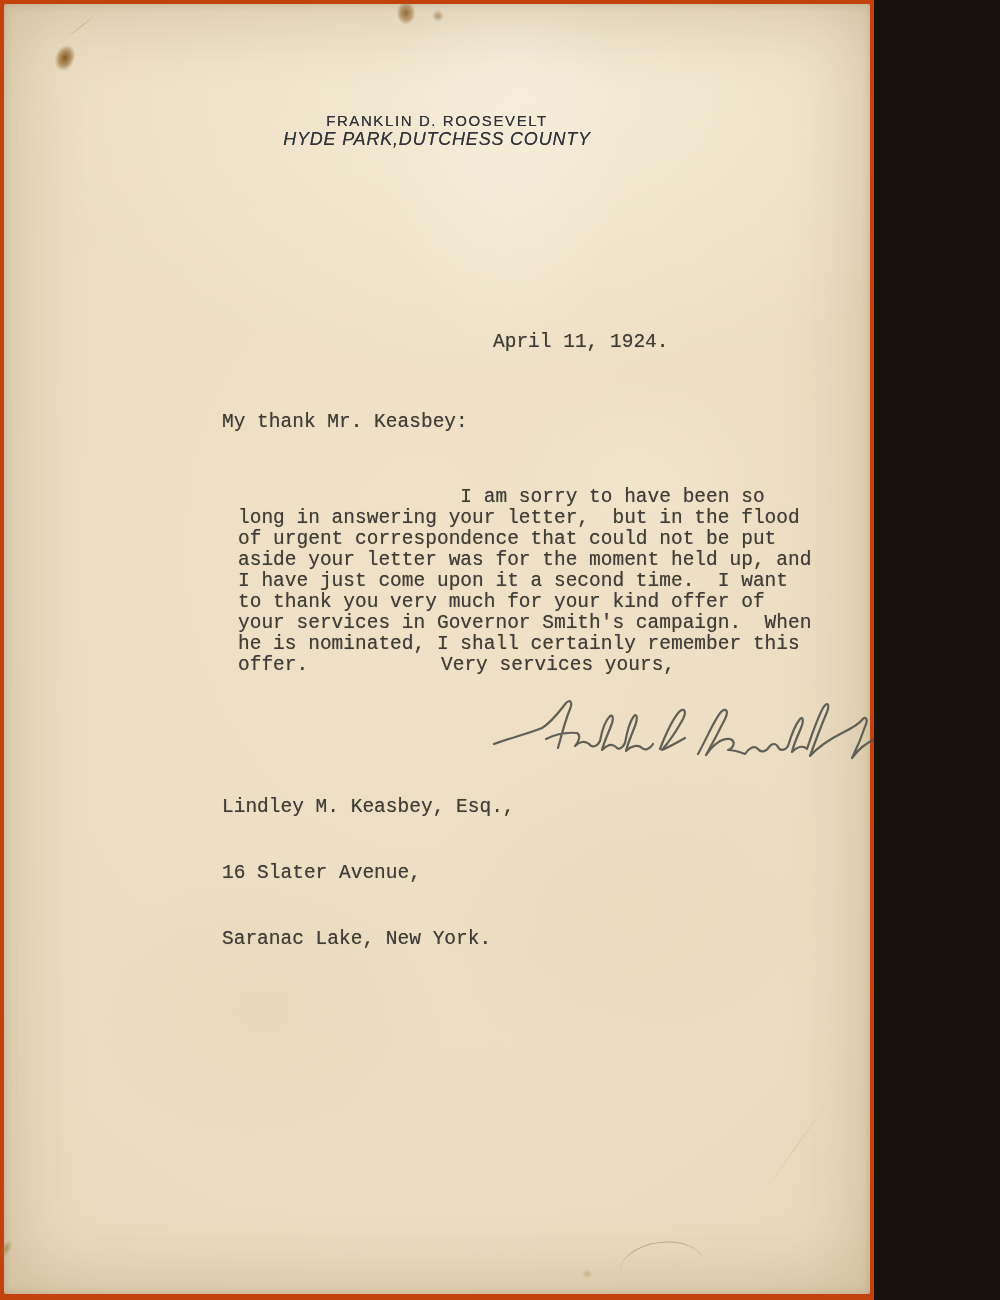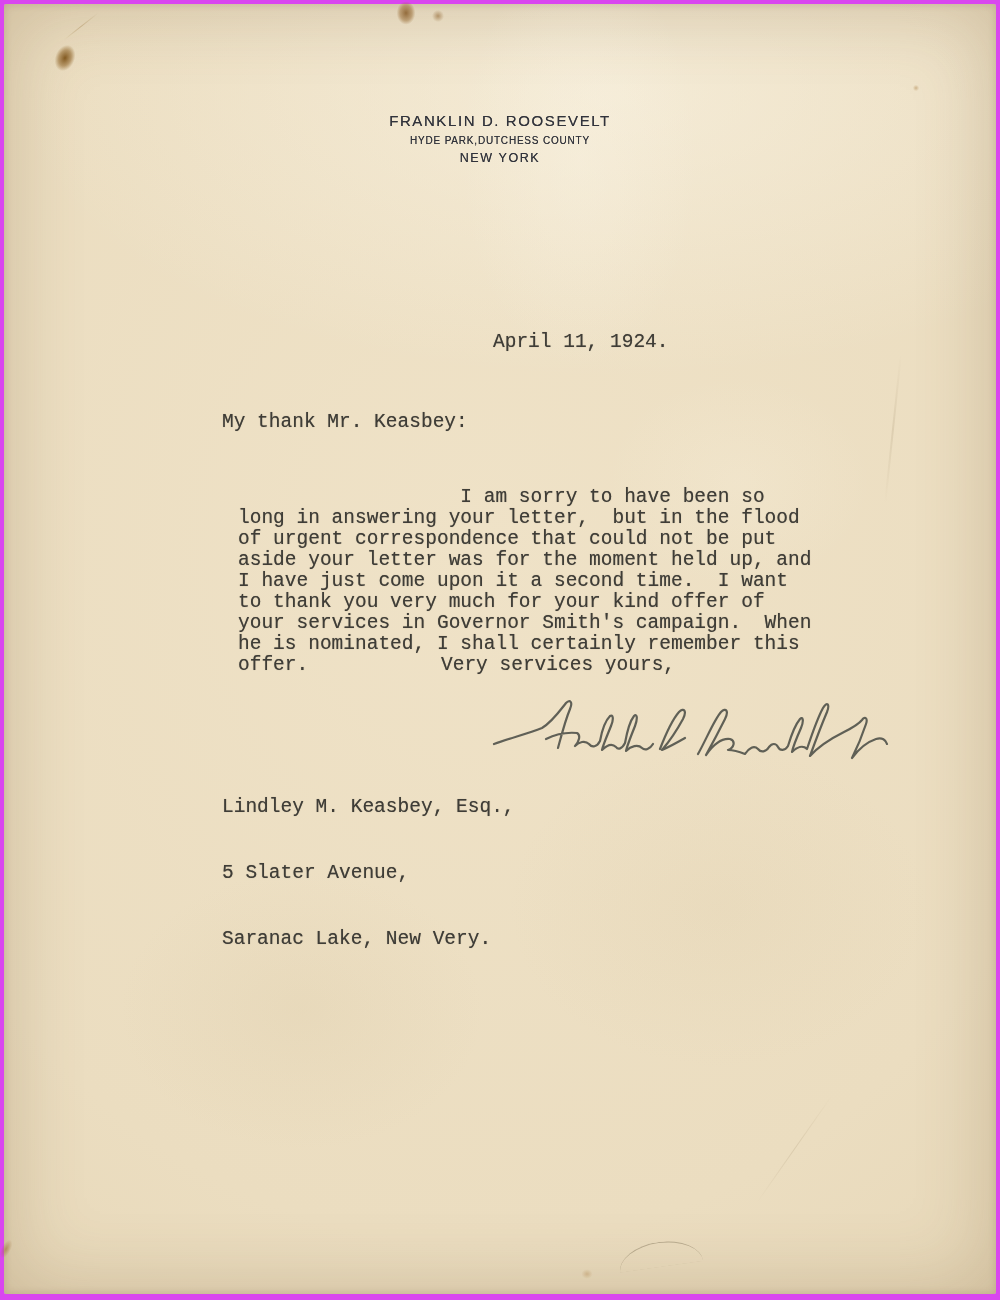--- a/index.html
+++ b/index.html
@@ -1,17 +1,17 @@
 <!DOCTYPE html>
 <html><head>
 <meta charset="utf-8">
 <style>
   html,body{margin:0;padding:0;background:#17110b;}
   .scan{
-    position:relative;width:1000px;height:1300px;background:#d946ef;overflow:hidden;
+    position:relative;width:874px;height:1300px;background:#c2410c;overflow:hidden;
     font-family:"Liberation Sans",sans-serif;
   }
   .paper{
     position:absolute;top:4px;left:4px;right:4px;bottom:6px;border-radius:2px;
     background:
       radial-gradient(60% 22% at 61% 7%, rgba(252,247,233,0.50) 0%, rgba(252,247,233,0) 100%),
       radial-gradient(140% 120% at 48% 42%, #efe2c7 0%, #ebddc0 45%, #e4d4b3 74%, #d8c7a2 96%);
     box-shadow: inset 0 0 70px 12px rgba(108,82,38,0.20), inset 0 0 9px rgba(70,50,20,0.18);
   }
   .mottling{
@@ -60,21 +60,21 @@
     left:888px;top:350px;width:2px;height:150px;transform:rotate(6deg);
     background:linear-gradient(180deg, rgba(150,130,95,0), rgba(150,130,95,0.18), rgba(150,130,95,0));
   }
   .crease-bottom-right{
     left:790px;top:1080px;width:1px;height:130px;transform:rotate(35deg);
     background:linear-gradient(180deg, rgba(150,130,95,0), rgba(150,130,95,0.2), rgba(150,130,95,0));
   }
   
   .letterhead{position:absolute;left:0;right:0;top:108px;text-align:center;color:#31333b;}
   .lh1{font-size:15px;letter-spacing:1.6px;text-shadow:0 0 0.4px rgba(49,51,59,0.8);}
-  .lh2{font-size:10px;letter-spacing:0.8px;margin-top:6px;text-shadow:0 0 0.3px rgba(49,51,59,0.8);}
+  .lh2{font-size:18px;letter-spacing:0.8px;text-shadow:0 0 0.3px rgba(49,51,59,0.8);font-style:italic;}
   .lh3{font-size:12.5px;letter-spacing:1.6px;margin-top:5px;text-shadow:0 0 0.3px rgba(49,51,59,0.8);}
   
   .typed{
     position:absolute;font-family:"Liberation Mono","DejaVu Sans Mono",monospace;
     font-size:19.5px;line-height:21px;color:#3f3d37;white-space:pre;
     text-shadow:0 0 0.7px rgba(58,56,50,0.6);
   }
   .sender{left:488px;top:267px;line-height:23px;}
   .date-line{left:489px;top:328px;}
   .salutation{left:218px;top:408px;}
@@ -99,21 +99,20 @@
     <div class="stain stain-dot-right"></div>
     <div class="stain stain-left-edge"></div>
     <div class="stain stain-bottom-center"></div>
     <div class="stain hairline-bottom"></div>
     <div class="stain crease-right"></div>
     <div class="stain crease-bottom-right"></div>
 
     <header class="letterhead">
       <div class="lh1">FRANKLIN D. ROOSEVELT</div>
       <div class="lh2">HYDE PARK,DUTCHESS COUNTY</div>
-      <div class="lh3">NEW YORK</div>
     </header>
 
 
     <div class="typed date-line">April 11, 1924.</div>
 
     <div class="typed salutation">My thank Mr. Keasbey:</div>
 
     <pre class="typed body-text">                   I am sorry to have been so
 long in answering your letter,  but in the flood
 of urgent correspondence that could not be put
@@ -137,17 +136,17 @@
                C231,53 240,46 248,47 C254,49 252,56 246,58 C252,58 258,60 263,62
                C267,56 272,53 276,57 C279,61 284,60 287,55 C290,51 294,51 296,55 C298,59 303,59 306,54
                C309,44 313,33 318,27 C321,24 322,29 319,36 C315,45 311,55 310,60 C315,55 321,53 325,57
                C329,45 335,27 341,16 C345,9 348,12 345,20 C339,34 332,53 328,64
                C336,55 350,46 362,40 C370,36 376,33 380,28 C383,24 386,26 384,32 C380,44 374,58 370,66
                C376,58 385,50 394,47 C400,45 404,48 405,52"></path>
     </svg>
 
     <div class="typed recipient">
       <div>Lindley M. Keasbey, Esq.,</div>
-      <div>5 Slater Avenue,</div>
-      <div>Saranac Lake, New Very.</div>
+      <div>16 Slater Avenue,</div>
+      <div>Saranac Lake, New York.</div>
     </div>
   </div>
 </div>
 
 </body></html>

